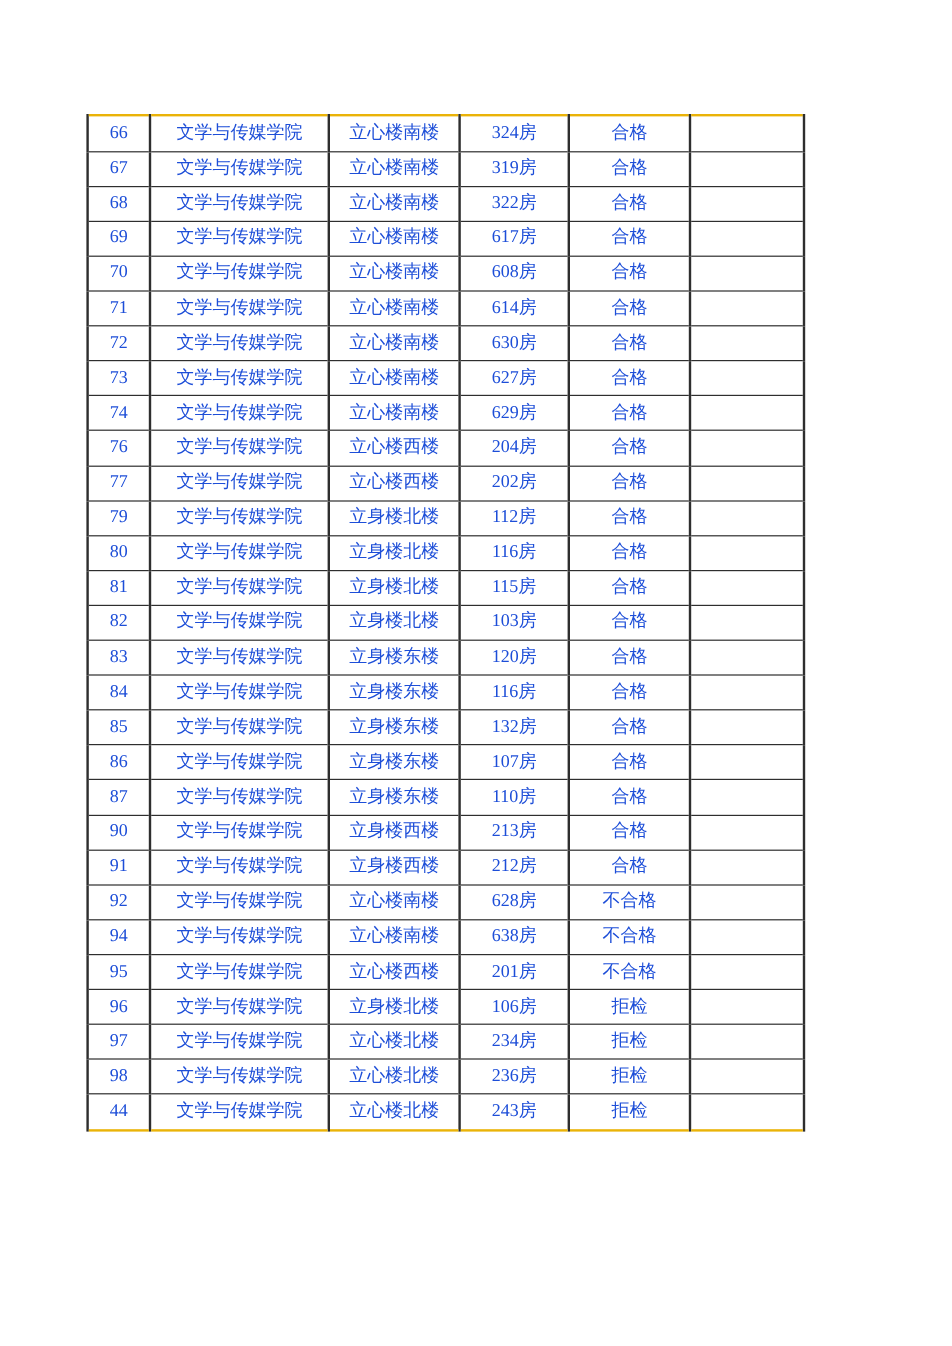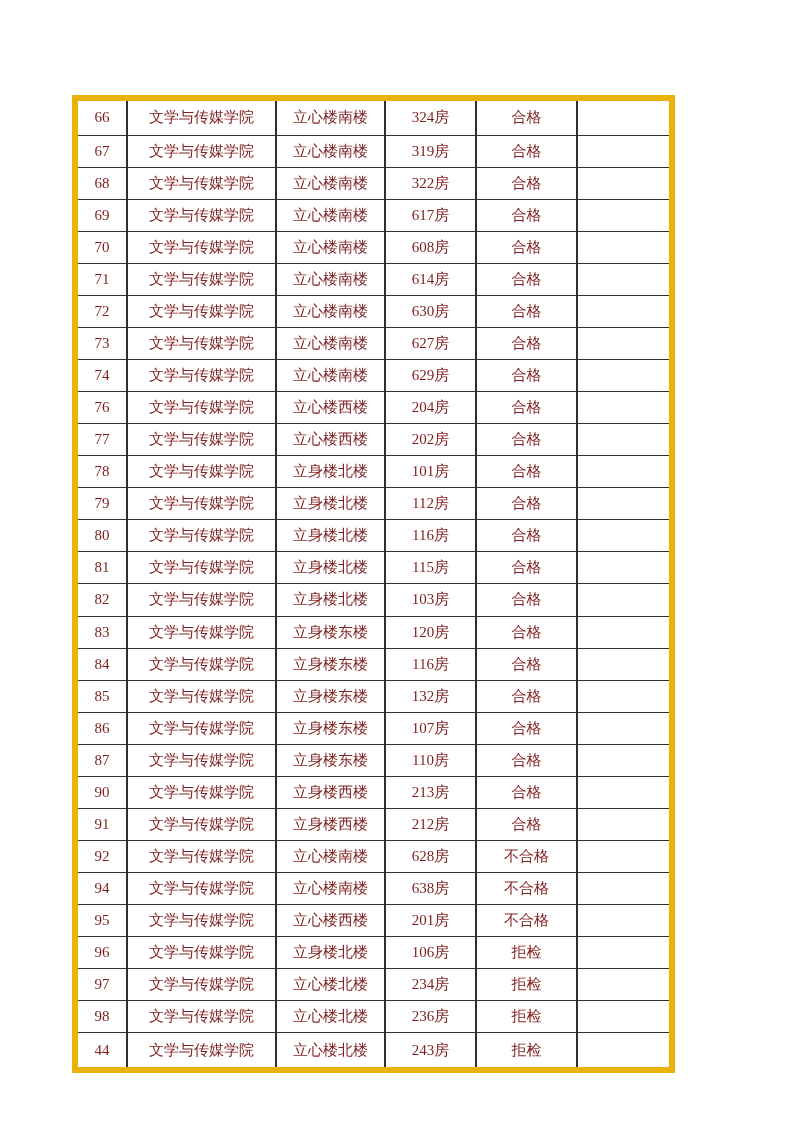--- a/index.html
+++ b/index.html
@@ -12,27 +12,27 @@
     width: 793px;
     height: 1122px;
     background: #ffffff;
     overflow: hidden;
   }
   table.inspection {
     position: absolute;
     left: 72px;
     top: 95px;
     width: 597px;
-    height: 978px;
+    height: 848px;
     border-collapse: collapse;
     table-layout: fixed;
     font-family: "Liberation Serif", "DejaVu Serif", serif;
     font-size: 15px;
-    color: #7f1d1d;
-    border: 6px solid #eab308;
+    color: #1d4ed8;
+    border: 2px solid #eab308;
   }
   table.inspection td {
     border-top: 1px solid #2e2e2e;
     border-bottom: 1px solid #2e2e2e;
     border-left: 2px solid #2e2e2e;
     border-right: 2px solid #2e2e2e;
     text-align: center;
     vertical-align: middle;
     padding: 0;
     overflow: hidden;
@@ -136,28 +136,20 @@
   </tr>
         <tr>
     <td>77</td>
     <td>文学与传媒学院</td>
     <td>立心楼西楼</td>
     <td>202房</td>
     <td>合格</td>
     <td></td>
   </tr>
         <tr>
-    <td>78</td>
-    <td>文学与传媒学院</td>
-    <td>立身楼北楼</td>
-    <td>101房</td>
-    <td>合格</td>
-    <td></td>
-  </tr>
-        <tr>
     <td>79</td>
     <td>文学与传媒学院</td>
     <td>立身楼北楼</td>
     <td>112房</td>
     <td>合格</td>
     <td></td>
   </tr>
         <tr>
     <td>80</td>
     <td>文学与传媒学院</td>

